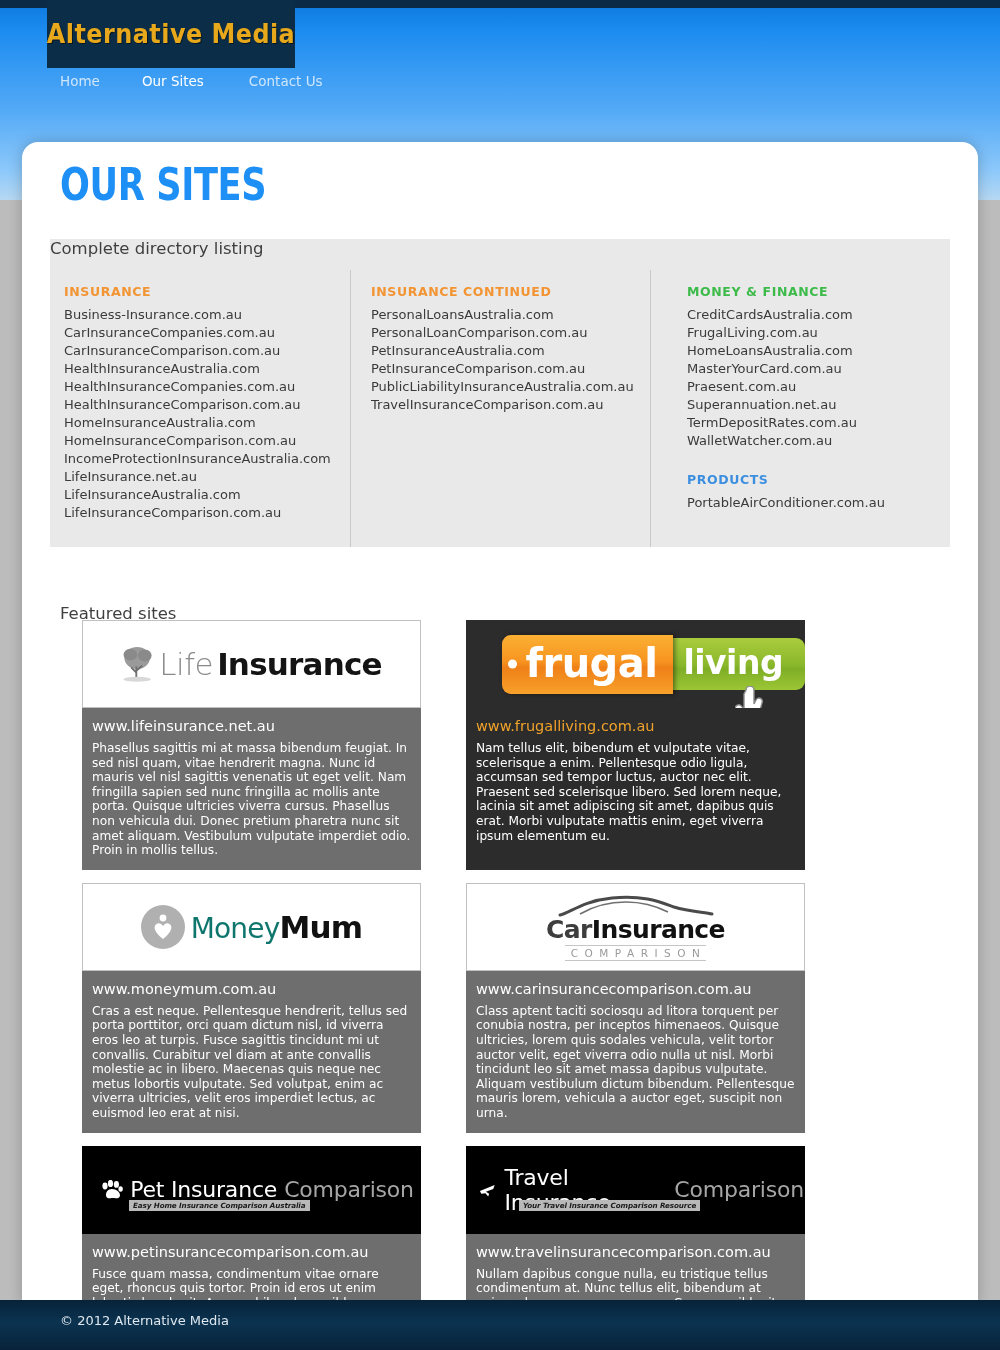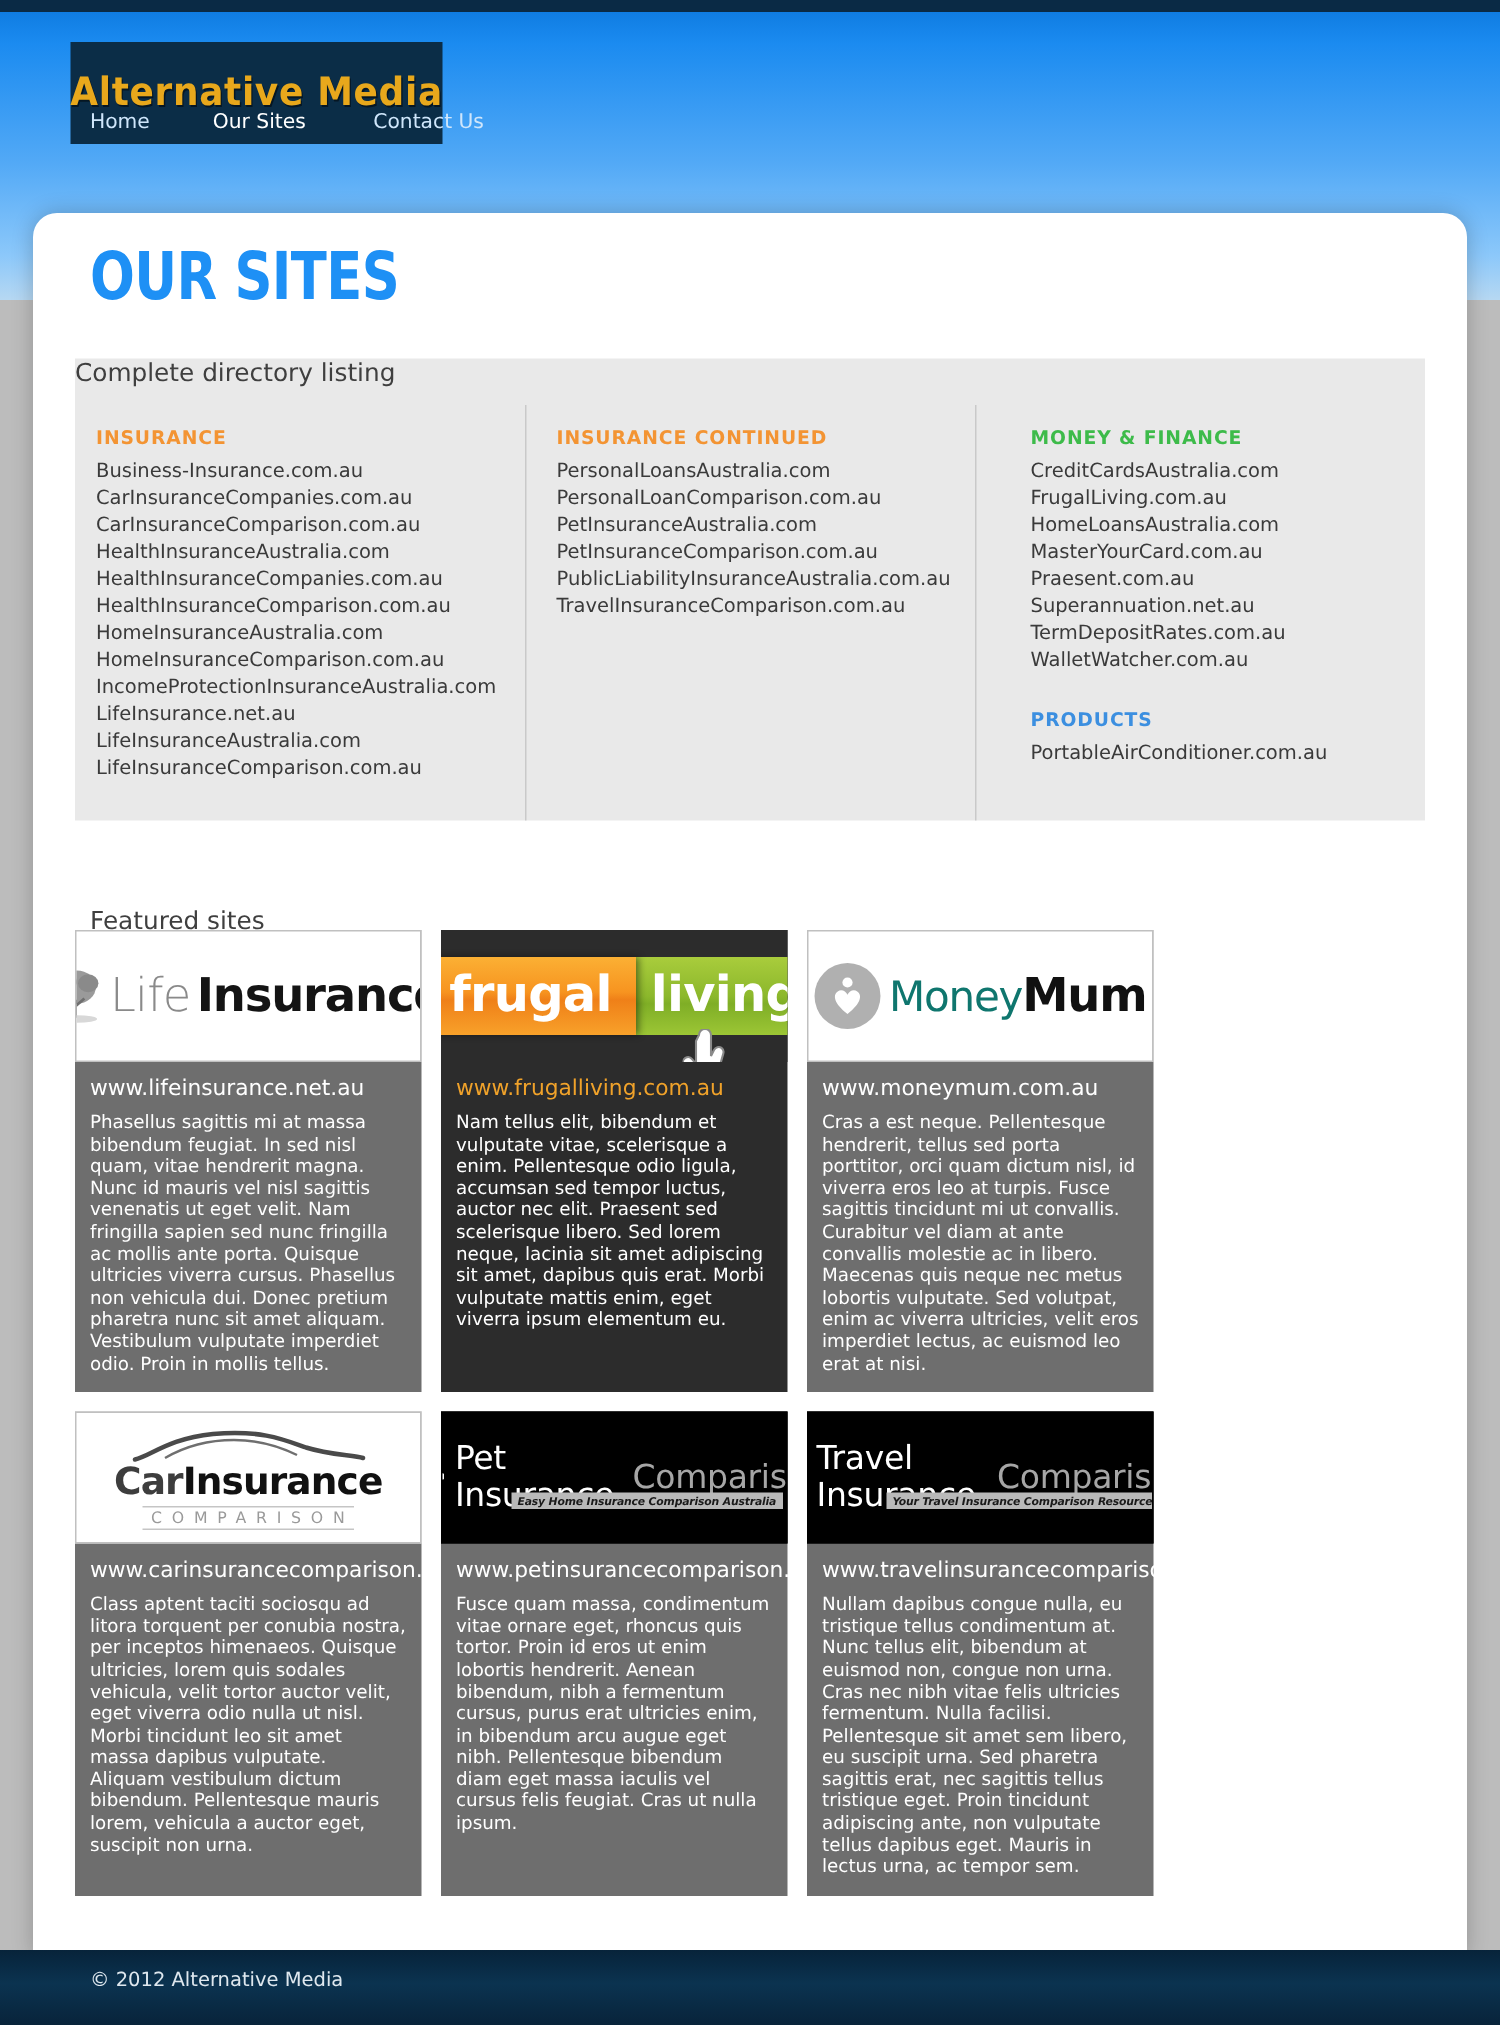--- a/index.html
+++ b/index.html
@@ -27,21 +27,21 @@
     position:absolute; left:0; top:200px; width:1000px; height:1100px;
     background:#bcbcbc; z-index:0;
   }
 
   
   .header { position:absolute; left:0; top:0; width:1000px; height:120px; z-index:5; }
   .logo-box {
     position:absolute; left:47px; top:0px; width:248px; height:68px;
     background:linear-gradient(180deg,#082a44 0%, #0a2f4c 60%, #0a3category 100%);
     background:#0b2d47;
-    display:flex; align-items:center; justify-content:center;margin-top:28px;
+    display:flex; align-items:center; justify-content:center;
   }
   .logo-text {
     color:#e8a81c;
     font-family:"DejaVu Sans", sans-serif;
     font-weight:bold;
     font-size:26px;
     letter-spacing:0.5px;
     transform:scaleX(0.92);
     text-shadow:1px 1px 0 rgba(0,0,0,.5);
     white-space:nowrap;
@@ -112,23 +112,24 @@
   .dir-list li {
     font-size:13px; color:#3a3a3a; line-height:18px; white-space:nowrap;
   }
 
   
   .grid {
     position:absolute; left:28px; top:478px; width:900px;
     display:flex; flex-wrap:wrap; gap:13px;
   }
   .card {
-    width:231px;
+    width:339px;
     background:#6e6e6e;
     position:relative;
+    margin-left:32px;
   }
   .card.dark { background:#2c2c2c; }
 
   .card-logo {
     height:88px; width:100%;
     border:1px solid #c0c0c0;
     background:#fff;
     display:flex; align-items:center; justify-content:center;
     overflow:hidden;
     position:relative;
@@ -147,21 +148,21 @@
 
   
   .logo-life { display:flex; align-items:center; gap:4px; }
   .logo-life .tree { width:34px; height:40px; }
   .logo-life .t1 { font-size:31px; color:#8a8a8a; font-weight:300; letter-spacing:-0.5px; }
   .logo-life .t2 { font-size:31px; color:#141414; font-weight:bold; letter-spacing:-0.8px; }
 
   .logo-frugal { display:flex; align-items:center; position:relative; width:268px; }
   .fl-left {
     background:linear-gradient(180deg,#fbb034 0%, #f79420 45%, #ef8018 55%, #f8a12a 100%);
-    color:#fff; font-size:33px; font-weight:600;
+    color:#fff; font-size:40px; font-weight:600;
     padding:5px 16px 8px 24px; border-radius:9px 0 0 9px;
     position:relative; z-index:2;
     box-shadow:2px 0 5px rgba(0,0,0,.45);
     letter-spacing:-0.5px;
   }
   .fl-right {
     background:linear-gradient(180deg,#a9cc3c 0%, #8cb82c 50%, #7fae26 60%, #9cc635 100%);
     color:#fff; font-size:33px; font-weight:600;
     padding:5px 22px 8px 20px; border-radius:0 9px 9px 0;
     margin-left:-10px; letter-spacing:-0.5px;text-align:right;

